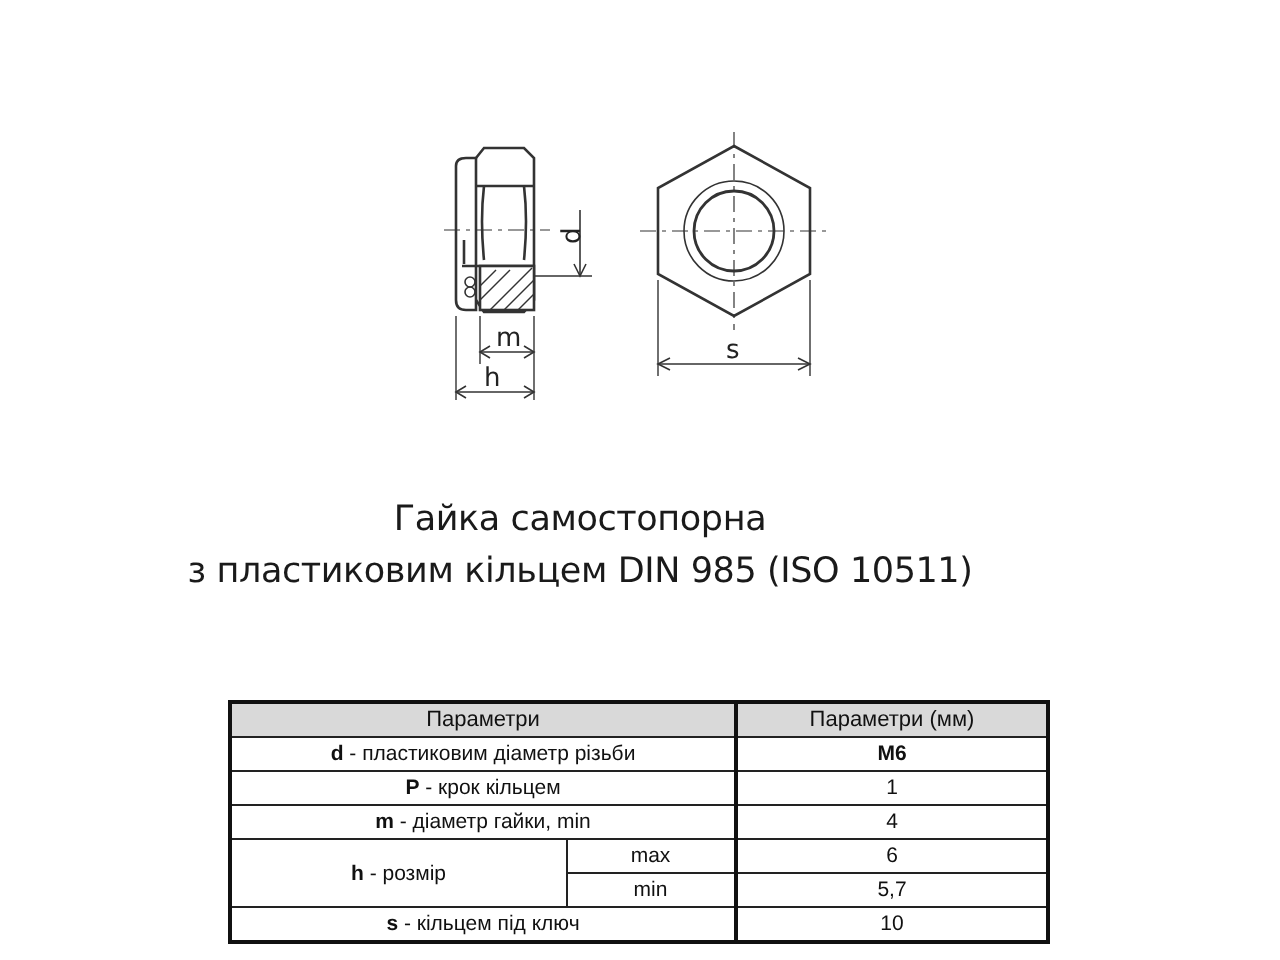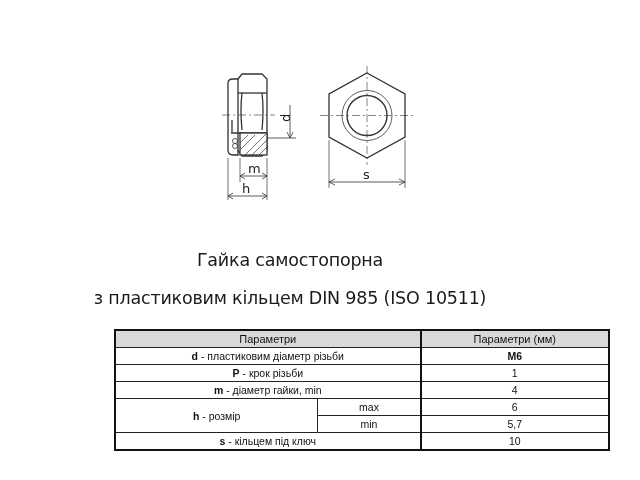--- a/index.html
+++ b/index.html
@@ -1,21 +1,21 @@
 <!DOCTYPE html>
 <html><head>
 <meta charset="utf-8">
 <style>
   html, body { margin: 0; padding: 0; background: #ffffff; }
   body { width: 640px; height: 480px; position: relative; overflow: hidden; font-family: "Liberation Sans", sans-serif; }
   .drawing { position: absolute; left: 0; top: 0; width: 640px; height: 240px; }
   .title { position: absolute; left: 0; width: 580px; text-align: center; font-family: "DejaVu Sans", sans-serif; font-size: 17.5px; color: #1a1a1a; letter-spacing: -0.2px; }
   .title.l1 { top: 250px; }
-  .title.l2 { top: 288px; }
-  table.spec { position: absolute; left: 114px; top: 329px; width: 496px; border-collapse: collapse; font-family: "Liberation Sans", sans-serif; font-size: 10.5px; color: #111; }
+  .title.l2 { top: 276px; }
+  table.spec { position: absolute; left: 114px; top: 350px; width: 411px; border-collapse: collapse; font-family: "Liberation Sans", sans-serif; font-size: 10.5px; color: #111; }
   table.spec td, table.spec th { border: 1px solid #222; text-align: center; padding: 0; height: 16px; line-height: 16px; font-weight: normal; }
   table.spec th { background: #d9d9d9; font-size: 11px; }
   table.spec { border: 2px solid #111; }
   .c1 { width: 168px; }
   .c2 { width: 85px; }
   .c3 { width: 156px; }
   .sep { border-right: 2px solid #111 !important; }
   .headrow th { border-bottom: 2px solid #111; }
   b { font-weight: bold; }
 </style>
@@ -94,21 +94,21 @@
   <tbody>
       <tr class="headrow">
     <th colspan="2" class="sep">Параметри</th>
     <th>Параметри (мм)</th>
   </tr>
   <tr>
     <td colspan="2" class="sep"><b>d</b><span> - пластиковим діаметр різьби</span></td>
     <td><b>M6</b></td>
   </tr>
   <tr>
-    <td colspan="2" class="sep"><b>P</b><span> - крок різьби</span></td>
+    <td colspan="2" class="sep"><b>P</b><span> - крок кільцем</span></td>
     <td>1</td>
   </tr>
   <tr>
     <td colspan="2" class="sep"><b>m</b><span> - діаметр гайки, min</span></td>
     <td>4</td>
   </tr>
   <tr>
     <td rowspan="2"><b>h</b><span> - розмір</span></td>
     <td class="sep">max</td>
     <td>6</td>

